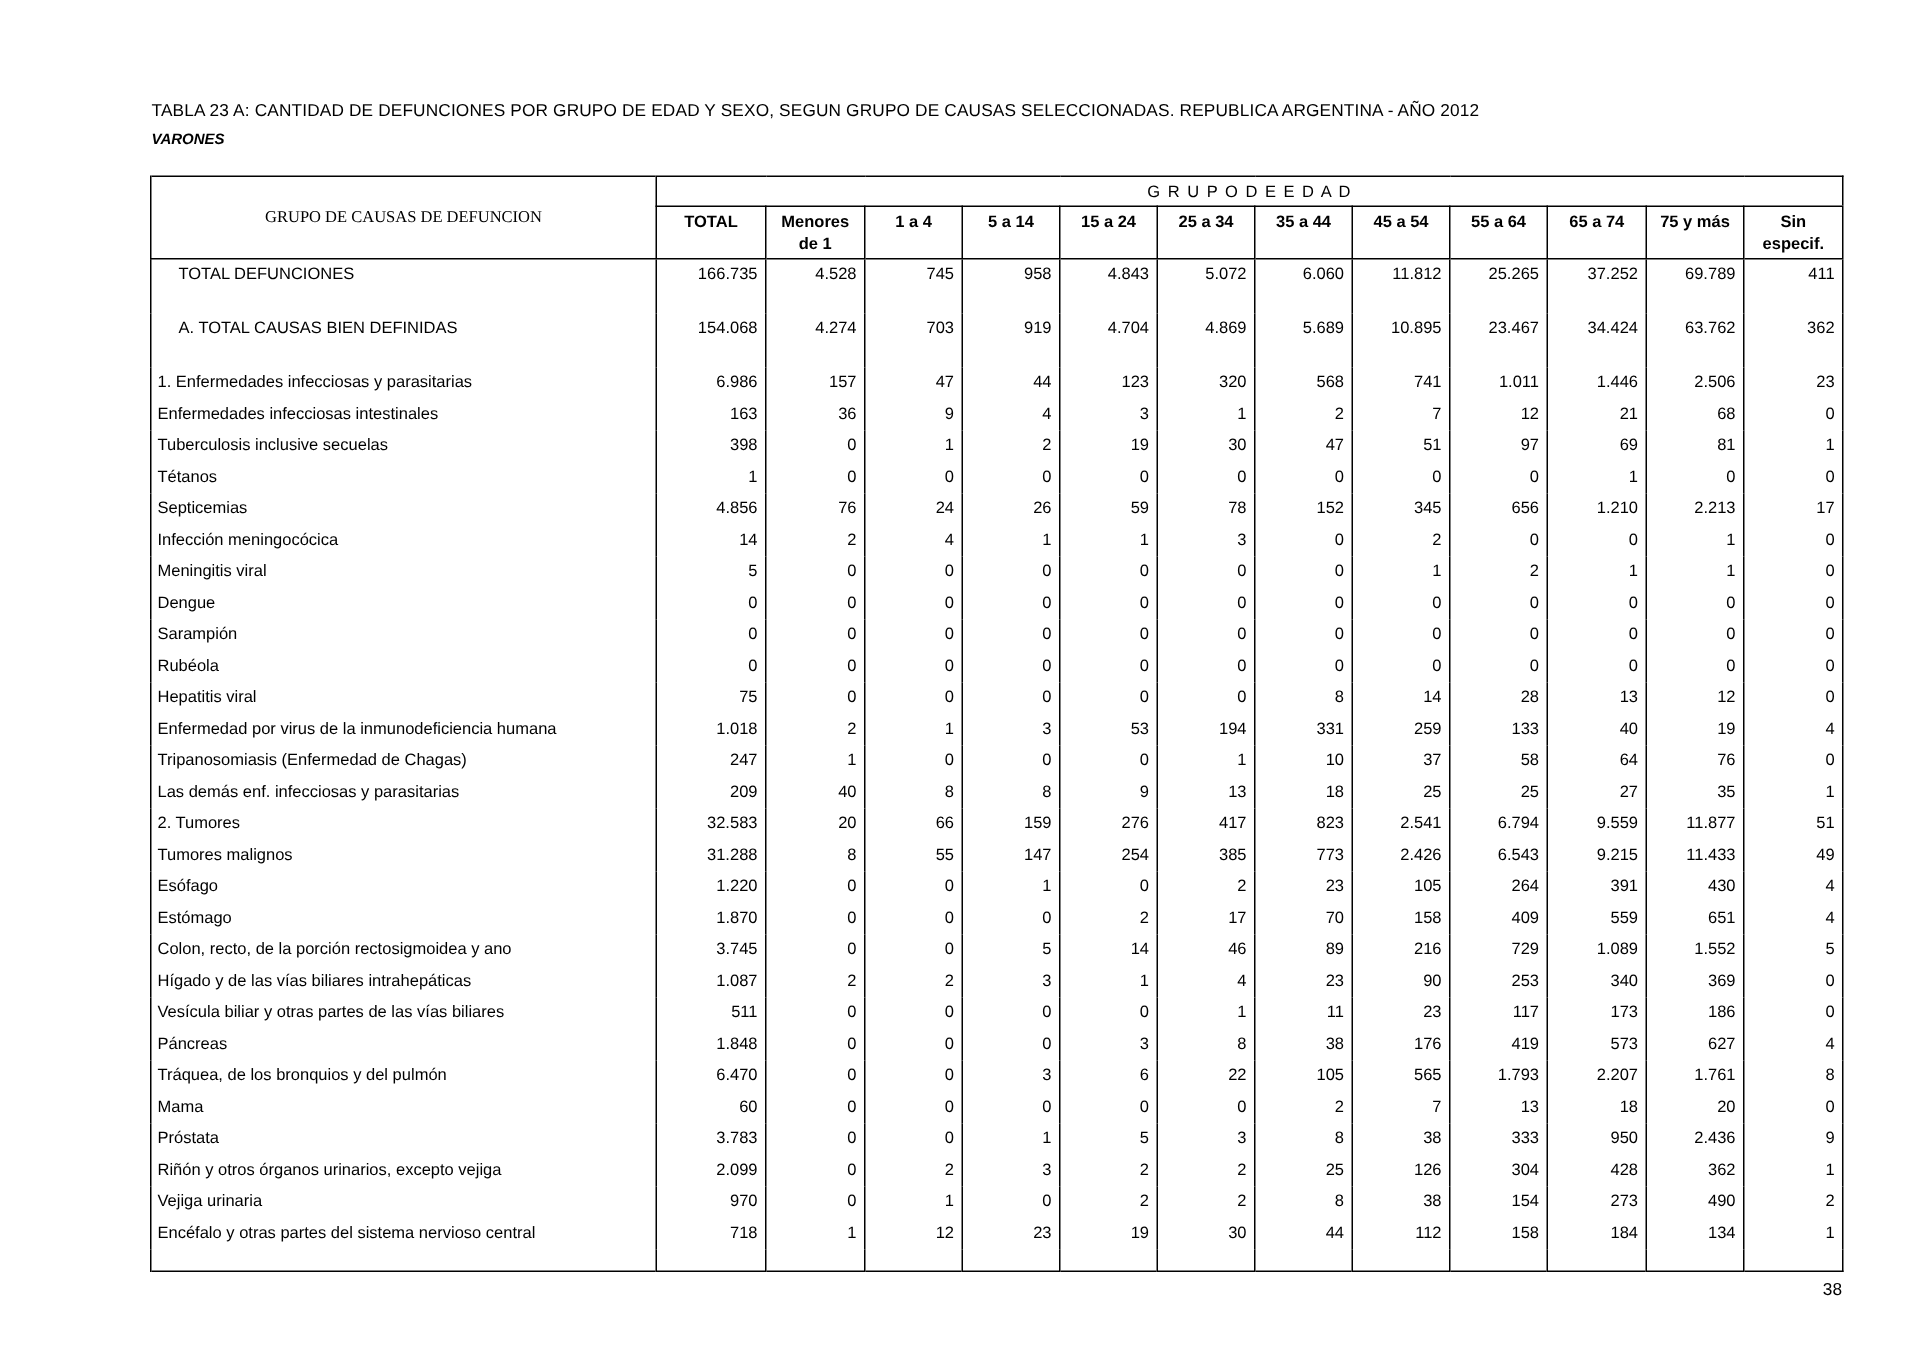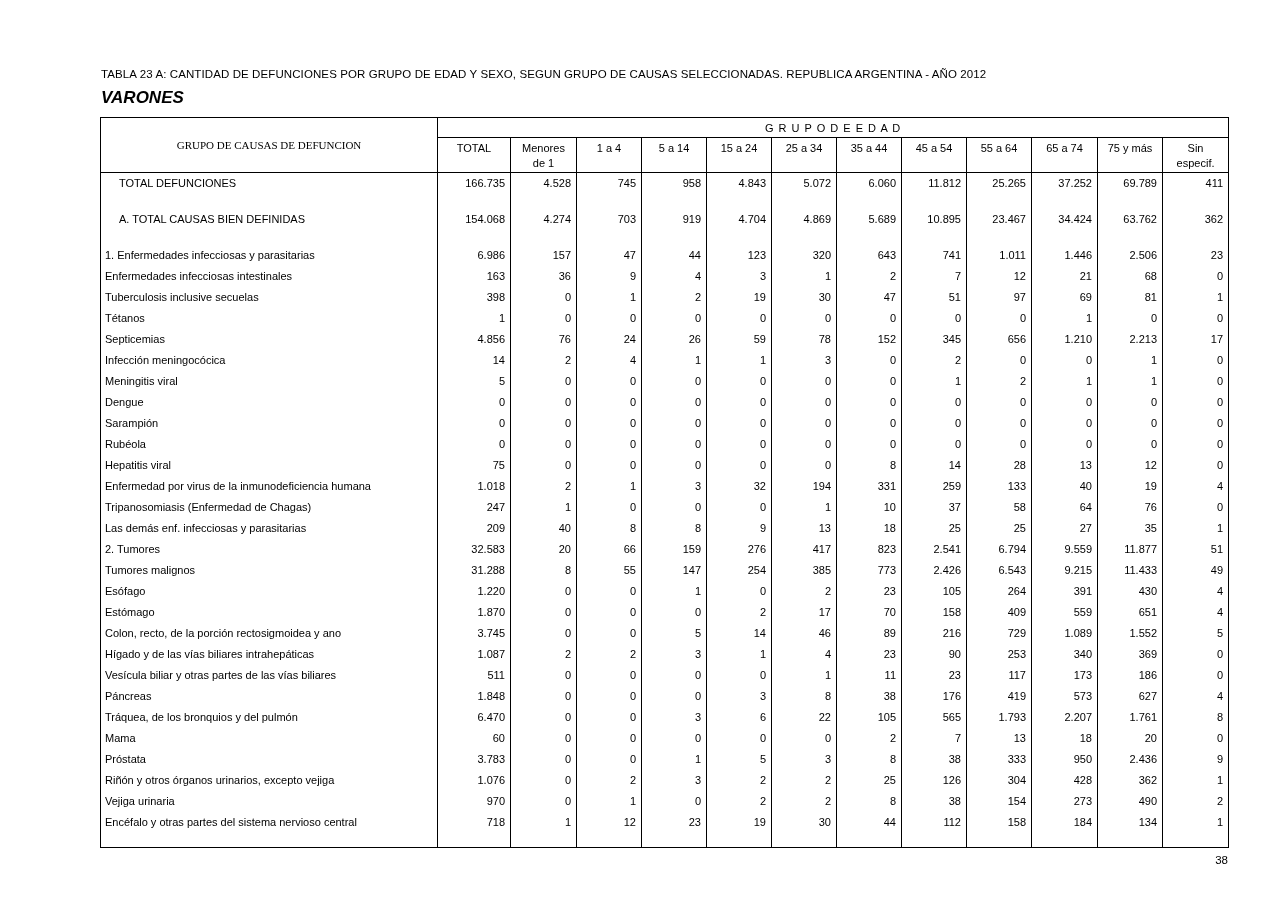--- a/index.html
+++ b/index.html
@@ -11,21 +11,21 @@
     position: relative;
     overflow: hidden;
   }
   .page { position: absolute; left: 0; top: 0; width: 1044px; height: 905px; background: #fff; }
   .doc-title {
     position: absolute; left: 101px; top: 68px;
     font-size: 11.5px; letter-spacing: 0.1px; white-space: nowrap;
   }
   .doc-subtitle {
     position: absolute; left: 101px; top: 88px;
-    font-size: 17px; font-style: italic; font-weight: bold;
+    font-size: 10px; font-style: italic; font-weight: bold;
   }
   table.deaths {
     position: absolute; left: 100px; top: 117px;
     width: 1128px; table-layout: fixed;
     border-collapse: collapse;
     border: 1.5px solid #000;
   }
   table.deaths th, table.deaths td {
     border-left: 1px solid #000;
     font-size: 11px;
@@ -45,20 +45,21 @@
     height: 20px; vertical-align: middle;
     font-size: 11px; letter-spacing: 1px;
   }
   tr.col-heads th {
     border-bottom: 1px solid #000;
     height: 35px;
     vertical-align: top;
     padding-top: 3px;
     white-space: pre-line;
     line-height: 15px;
+    font-weight: bold;
   }
   
   tbody td { height: 21px; vertical-align: middle; }
   tbody td.cause { text-align: left; padding-left: 18px; white-space: nowrap; }
   tbody td.cause.ind { padding-left: 4px; }
   tbody td.num { text-align: right; padding-right: 5px; }
   tbody tr.blank td { height: 15px; }
   .b { font-weight: bold; }
   .page-number {
     position: absolute; left: 100px; top: 854px; width: 1128px;
@@ -173,21 +174,21 @@
           <td class="num"></td>
         </tr>
         <tr>
           <td class="cause b ind">1. Enfermedades infecciosas y parasitarias</td>
           <td class="num b">6.986</td>
           <td class="num b">157</td>
           <td class="num b">47</td>
           <td class="num b">44</td>
           <td class="num b">123</td>
           <td class="num b">320</td>
-          <td class="num b">643</td>
+          <td class="num b">568</td>
           <td class="num b">741</td>
           <td class="num b">1.011</td>
           <td class="num b">1.446</td>
           <td class="num b">2.506</td>
           <td class="num b">23</td>
         </tr>
         <tr>
           <td class="cause ind">Enfermedades infecciosas intestinales</td>
           <td class="num">163</td>
           <td class="num">36</td>
@@ -336,21 +337,21 @@
           <td class="num">13</td>
           <td class="num">12</td>
           <td class="num">0</td>
         </tr>
         <tr>
           <td class="cause ind">Enfermedad por virus de la inmunodeficiencia humana</td>
           <td class="num">1.018</td>
           <td class="num">2</td>
           <td class="num">1</td>
           <td class="num">3</td>
-          <td class="num">32</td>
+          <td class="num">53</td>
           <td class="num">194</td>
           <td class="num">331</td>
           <td class="num">259</td>
           <td class="num">133</td>
           <td class="num">40</td>
           <td class="num">19</td>
           <td class="num">4</td>
         </tr>
         <tr>
           <td class="cause ind">Tripanosomiasis (Enfermedad de Chagas)</td>
@@ -542,21 +543,21 @@
           <td class="num">3</td>
           <td class="num">8</td>
           <td class="num">38</td>
           <td class="num">333</td>
           <td class="num">950</td>
           <td class="num">2.436</td>
           <td class="num">9</td>
         </tr>
         <tr>
           <td class="cause ind">Riñón y otros órganos urinarios, excepto vejiga</td>
-          <td class="num">1.076</td>
+          <td class="num">2.099</td>
           <td class="num">0</td>
           <td class="num">2</td>
           <td class="num">3</td>
           <td class="num">2</td>
           <td class="num">2</td>
           <td class="num">25</td>
           <td class="num">126</td>
           <td class="num">304</td>
           <td class="num">428</td>
           <td class="num">362</td>

